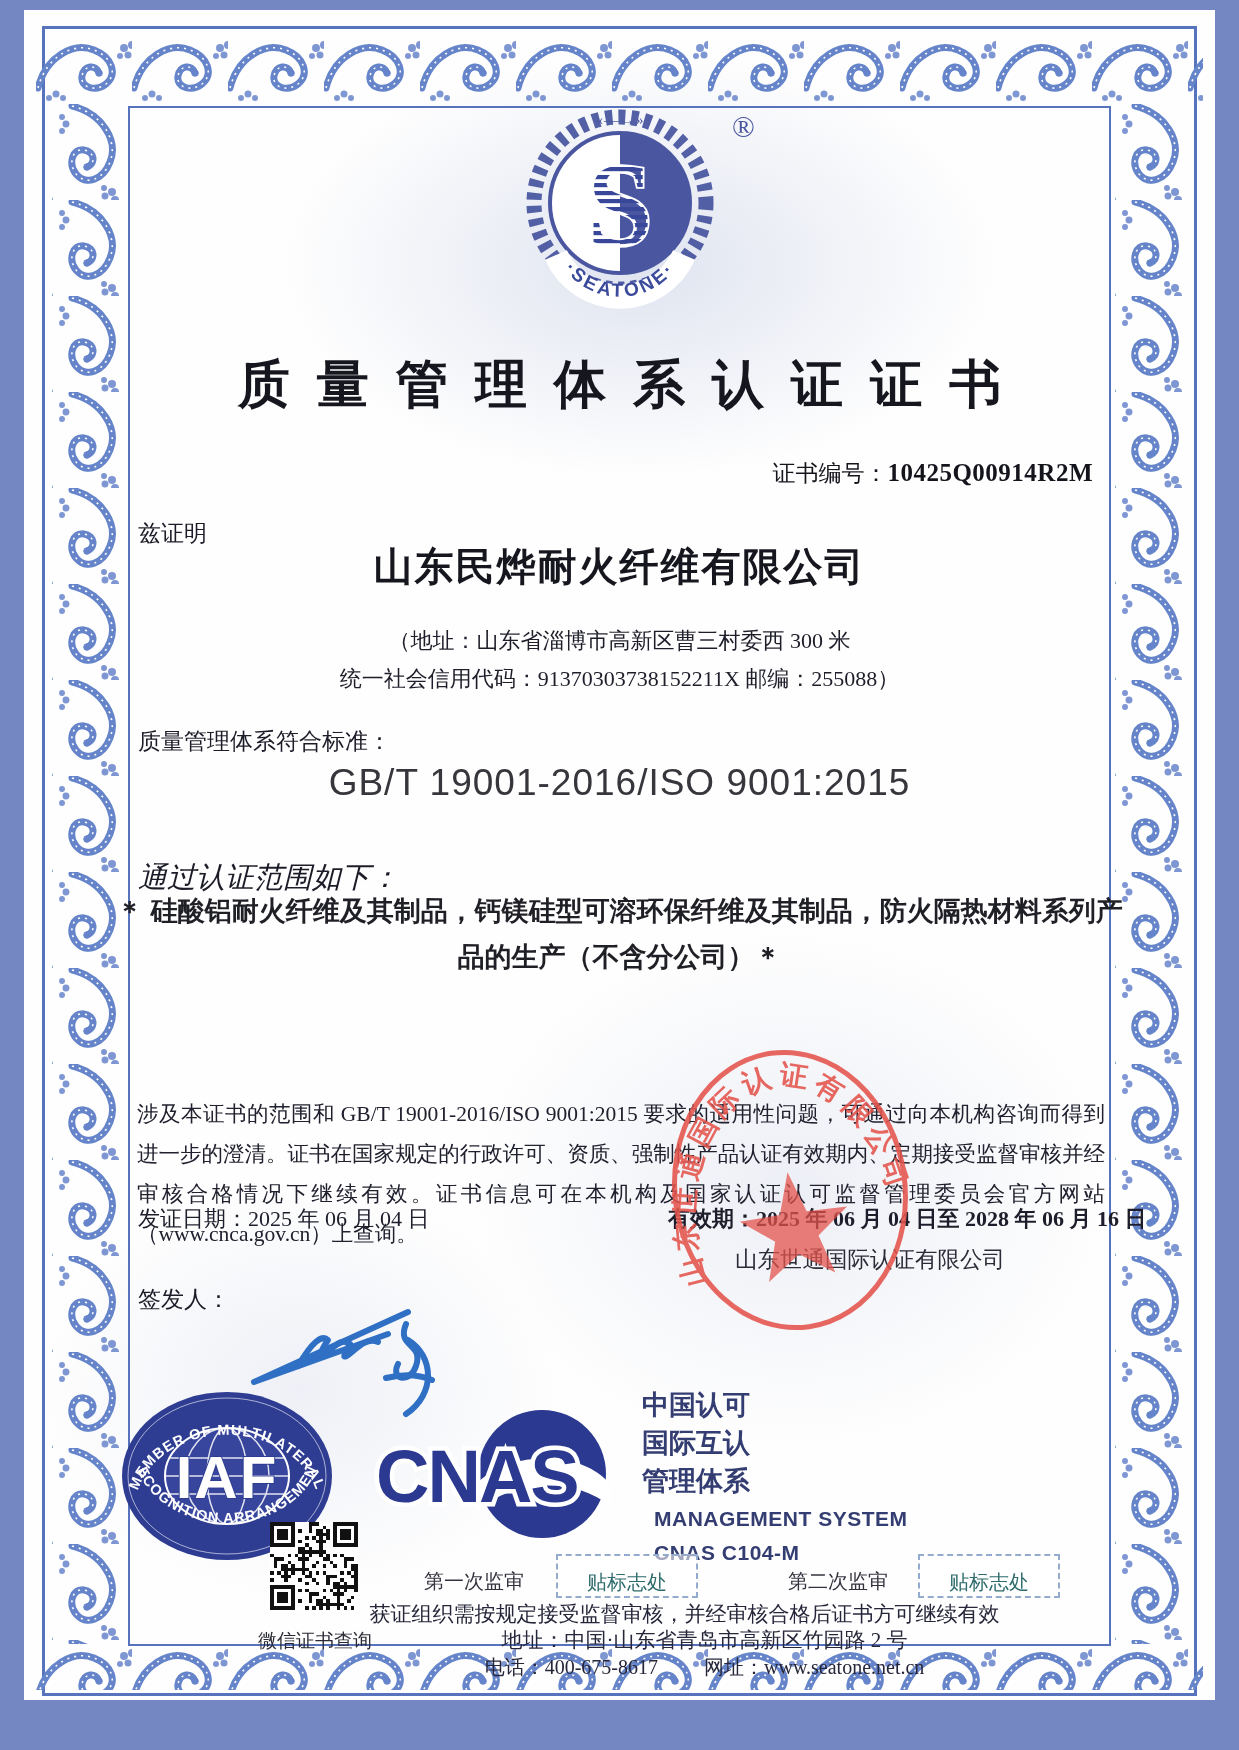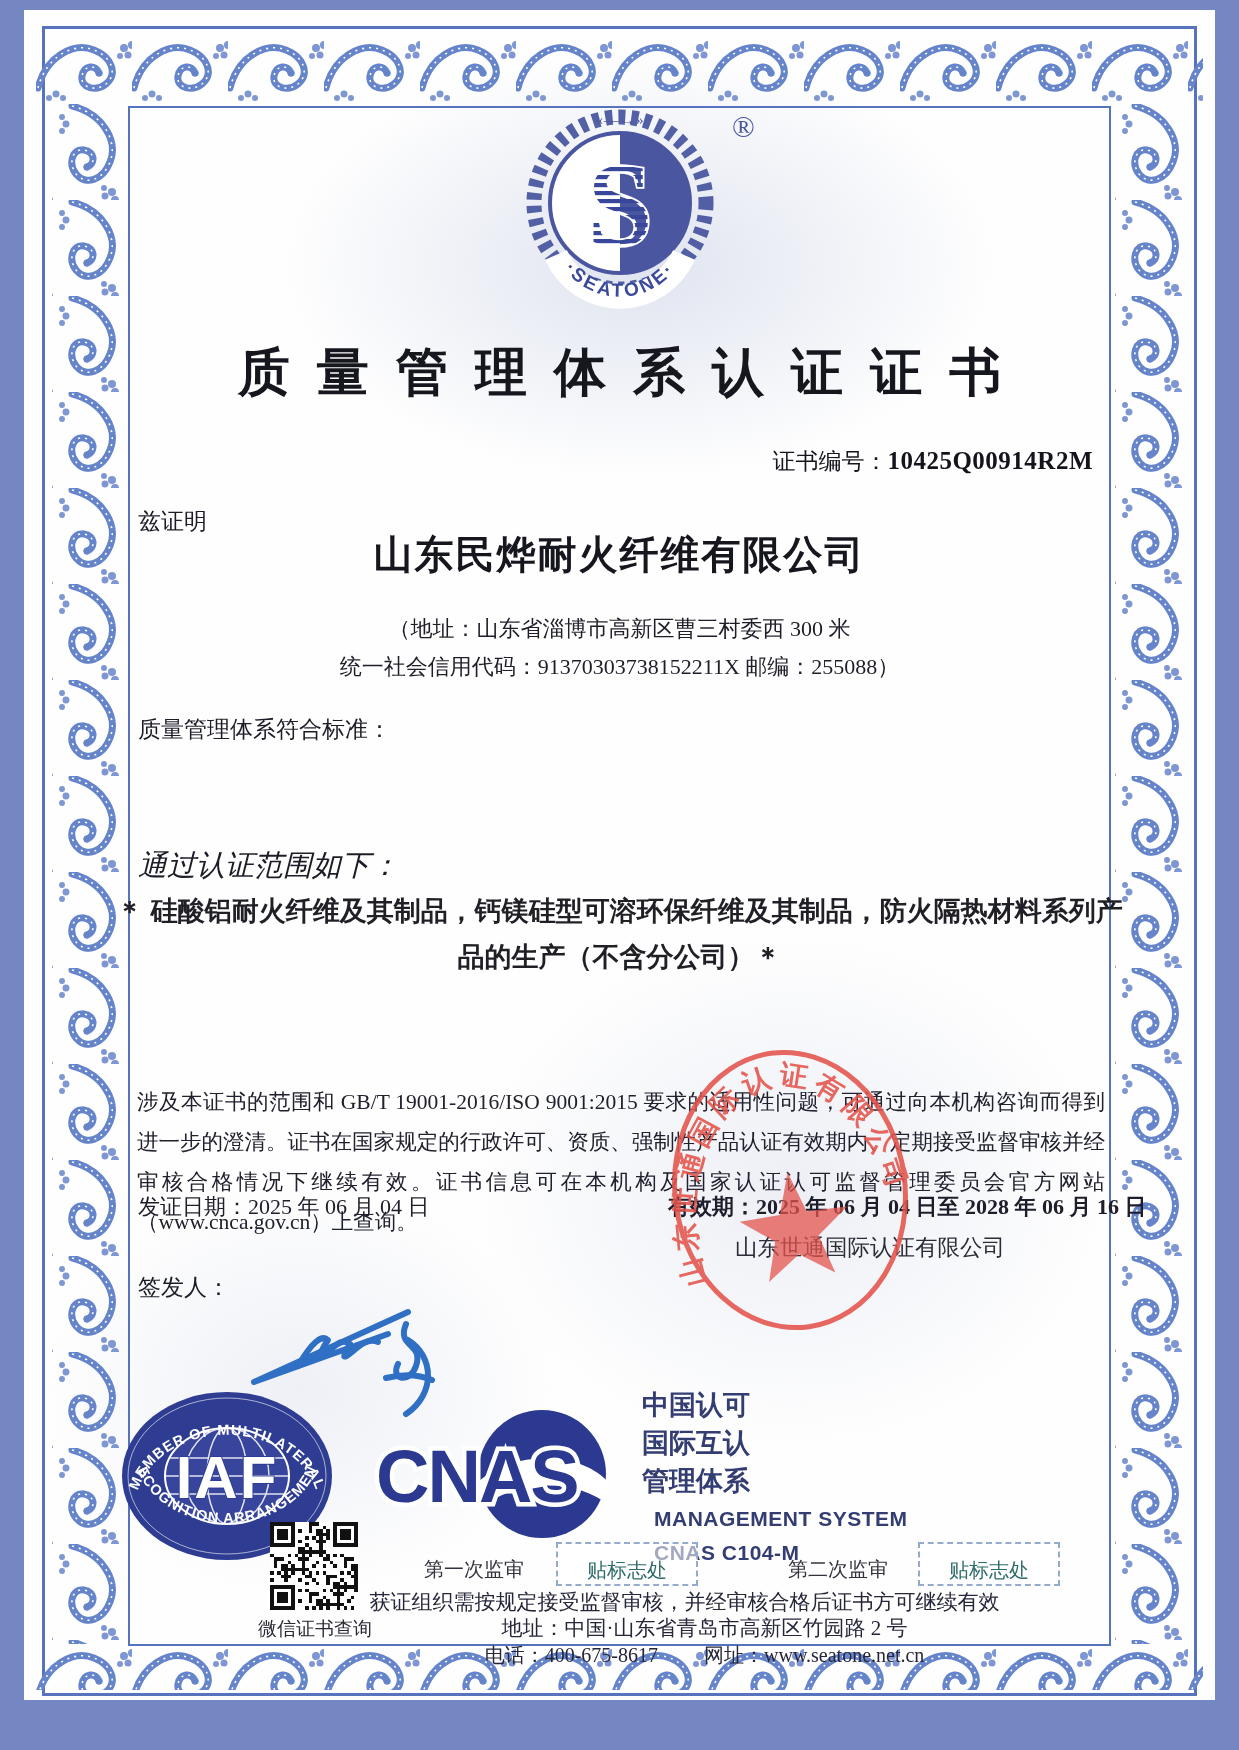--- a/index.html
+++ b/index.html
@@ -1,19 +1,19 @@
 <!DOCTYPE html>
 <html><head>
 <meta charset="utf-8">
 <style>
   html,body{margin:0;padding:0;background:#9aa6cf;}
   #page{position:relative;width:1239px;height:1750px;margin:0 auto;background:#7587c3;overflow:hidden;
         font-family:"Liberation Serif","DejaVu Serif",serif;}
   .abs{position:absolute;}
-  .serif{font-family:"Liberation Serif","DejaVu Serif",serif;}
+  .serif{font-family:"Liberation Serif","DejaVu Serif",serif;margin-top:12px;}
   .sans{font-family:"Liberation Sans","DejaVu Sans",sans-serif;}
   
   .outer-white{top:10px;left:24px;right:24px;bottom:50px;background:#fefefe;}
   .line1{top:26px;left:42px;right:42px;bottom:54px;border:3px solid #5873bd;}
   .line2{top:106px;left:128px;right:128px;bottom:104px;border:2px solid #5873bd;}
   .band{display:block;}
   
   .wm{pointer-events:none;}
   .wm1{left:280px;top:50px;width:720px;height:430px;background:radial-gradient(ellipse at center,rgba(186,196,222,.45),rgba(186,196,222,0) 70%);}
   .wm2{left:470px;top:930px;width:640px;height:520px;background:radial-gradient(ellipse at center,rgba(196,204,226,.30),rgba(196,204,226,0) 70%);}
@@ -120,20 +120,21 @@
   <div class="abs certno serif">
     <span>证书编号：</span><b>10425Q00914R2M</b>
   </div>
 
   <div class="abs certify serif">兹证明</div>
   <div class="abs company serif">山东民烨耐火纤维有限公司</div>
   <div class="abs addr1 serif">（地址：山东省淄博市高新区曹三村委西 300 米</div>
   <div class="abs addr2 serif">统一社会信用代码：91370303738152211X 邮编：255088）</div>
 
   <div class="abs stdlabel serif">质量管理体系符合标准：</div>
+  <div class="abs standard sans">GB/T 19001-2016/ISO 9001:2015</div>
 
   <div class="abs scopelabel serif">通过认证范围如下：</div>
   <div class="abs scope sans">＊ 硅酸铝耐火纤维及其制品，钙镁硅型可溶环保纤维及其制品，防火隔热材料系列产品的生产（不含分公司）＊</div>
 
   <div class="abs note serif">涉及本证书的范围和 GB/T 19001-2016/ISO 9001:2015 要求的适用性问题，可通过向本机构咨询而得到进一步的澄清。证书在国家规定的行政许可、资质、强制性产品认证有效期内、定期接受监督审核并经审核合格情况下继续有效。证书信息可在本机构及国家认证认可监督管理委员会官方网站（www.cnca.gov.cn）上查询。</div>
 
   <div class="abs issue serif">
     <span>发证日期：</span><span>2025 年 06 月 04 日</span>
   </div>
   <div class="abs valid serif">

